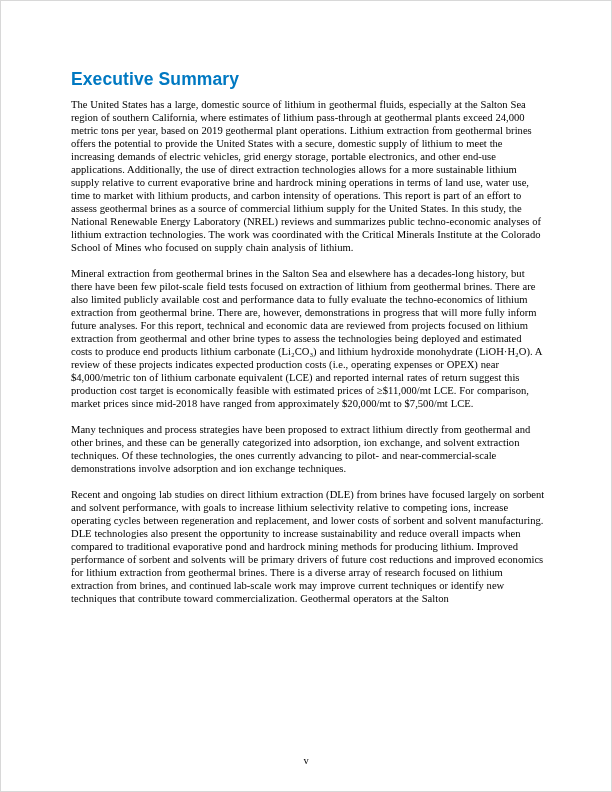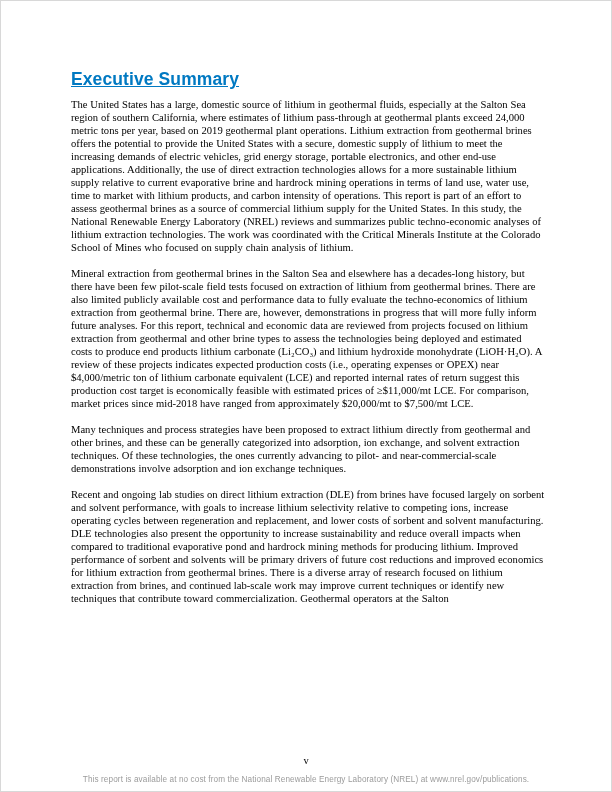--- a/index.html
+++ b/index.html
@@ -26,21 +26,20 @@
     top: 68px;
   }
   h1.doc-title {
     font-family: "Liberation Sans", sans-serif;
     font-weight: bold;
     font-size: 17.5px;
     line-height: 20px;
     color: #0079C2; 
     margin: 0 0 9px 0;
     letter-spacing: 0.1px;
-    text-decoration: underline;
   }
   p.body-par {
     font-size: 10.6px;
     line-height: 13px;
     margin: 8px 0 13px 0;
     text-align: left;
     word-spacing: 0.2px;
   }
   .page-number {
     position: absolute;
@@ -69,14 +68,13 @@
 
 <div class="page">
   <div class="content">
     <h1 class="doc-title" style="color: rgb(0, 121, 194);">Executive Summary</h1>
     <p class="body-par">The United States has a large, domestic source of lithium in geothermal fluids, especially at the Salton Sea region of southern California, where estimates of lithium pass-through at geothermal plants exceed 24,000 metric tons per year, based on 2019 geothermal plant operations. Lithium extraction from geothermal brines offers the potential to provide the United States with a secure, domestic supply of lithium to meet the increasing demands of electric vehicles, grid energy storage, portable electronics, and other end-use applications. Additionally, the use of direct extraction technologies allows for a more sustainable lithium supply relative to current evaporative brine and hardrock mining operations in terms of land use, water use, time to market with lithium products, and carbon intensity of operations. This report is part of an effort to assess geothermal brines as a source of commercial lithium supply for the United States. In this study, the National Renewable Energy Laboratory (NREL) reviews and summarizes public techno-economic analyses of lithium extraction technologies. The work was coordinated with the Critical Minerals Institute at the Colorado School of Mines who focused on supply chain analysis of lithium.</p>
     <p class="body-par">Mineral extraction from geothermal brines in the Salton Sea and elsewhere has a decades-long history, but there have been few pilot-scale field tests focused on extraction of lithium from geothermal brines. There are also limited publicly available cost and performance data to fully evaluate the techno-economics of lithium extraction from geothermal brine. There are, however, demonstrations in progress that will more fully inform future analyses. For this report, technical and economic data are reviewed from projects focused on lithium extraction from geothermal and other brine types to assess the technologies being deployed and estimated costs to produce end products lithium carbonate (Li₂CO₃) and lithium hydroxide monohydrate (LiOH·H₂O). A review of these projects indicates expected production costs (i.e., operating expenses or OPEX) near $4,000/metric ton of lithium carbonate equivalent (LCE) and reported internal rates of return suggest this production cost target is economically feasible with estimated prices of ≥$11,000/mt LCE. For comparison, market prices since mid-2018 have ranged from approximately $20,000/mt to $7,500/mt LCE.</p>
     <p class="body-par">Many techniques and process strategies have been proposed to extract lithium directly from geothermal and other brines, and these can be generally categorized into adsorption, ion exchange, and solvent extraction techniques. Of these technologies, the ones currently advancing to pilot- and near-commercial-scale demonstrations involve adsorption and ion exchange techniques.</p>
     <p class="body-par">Recent and ongoing lab studies on direct lithium extraction (DLE) from brines have focused largely on sorbent and solvent performance, with goals to increase lithium selectivity relative to competing ions, increase operating cycles between regeneration and replacement, and lower costs of sorbent and solvent manufacturing. DLE technologies also present the opportunity to increase sustainability and reduce overall impacts when compared to traditional evaporative pond and hardrock mining methods for producing lithium. Improved performance of sorbent and solvents will be primary drivers of future cost reductions and improved economics for lithium extraction from geothermal brines. There is a diverse array of research focused on lithium extraction from brines, and continued lab-scale work may improve current techniques or identify new techniques that contribute toward commercialization. Geothermal operators at the Salton</p>
   </div>
   <div class="page-number">v</div>
-  <div class="footer-note">This report is available at no cost from the National Renewable Energy Laboratory (NREL) at www.nrel.gov/publications.</div>
 </div>
 
 </body></html>

